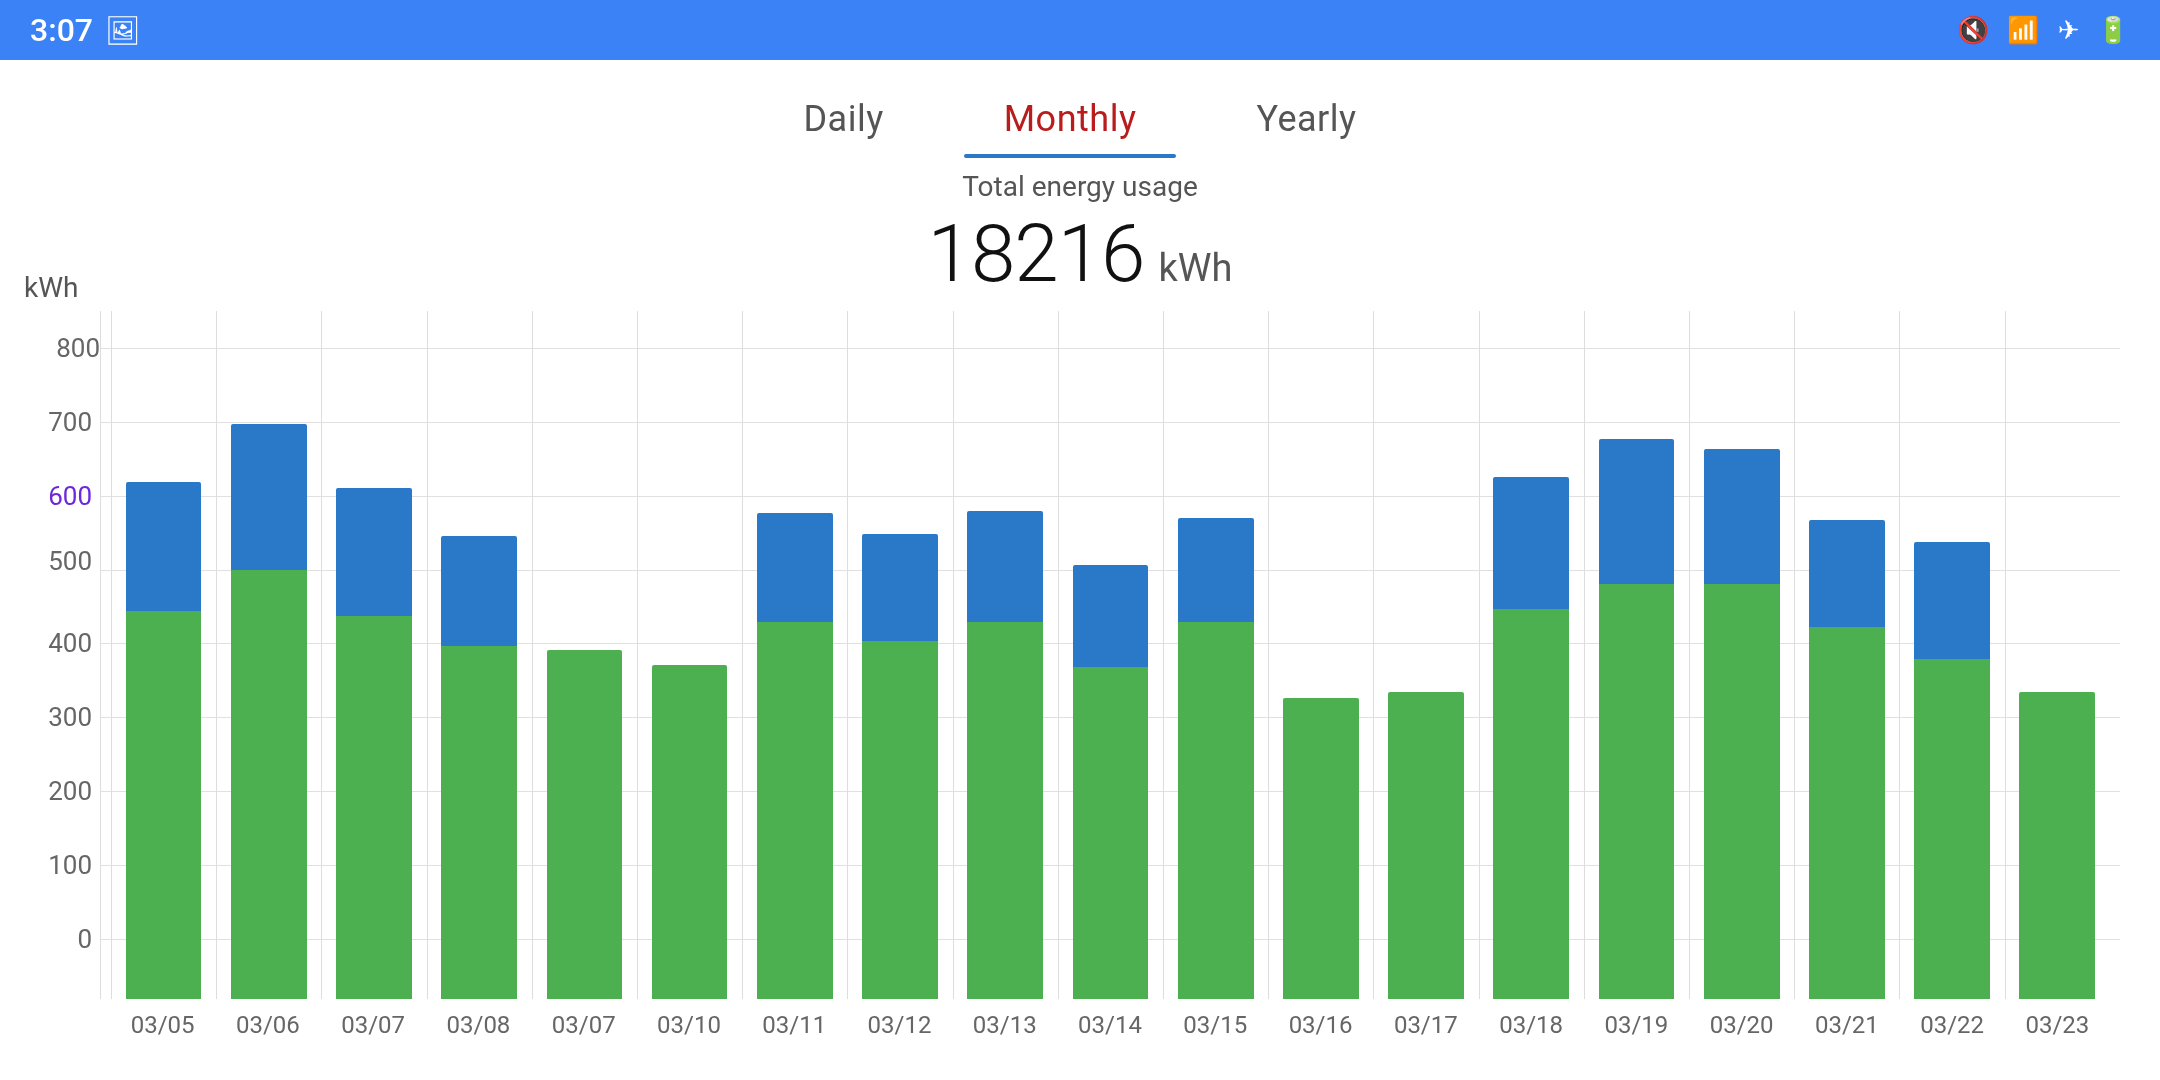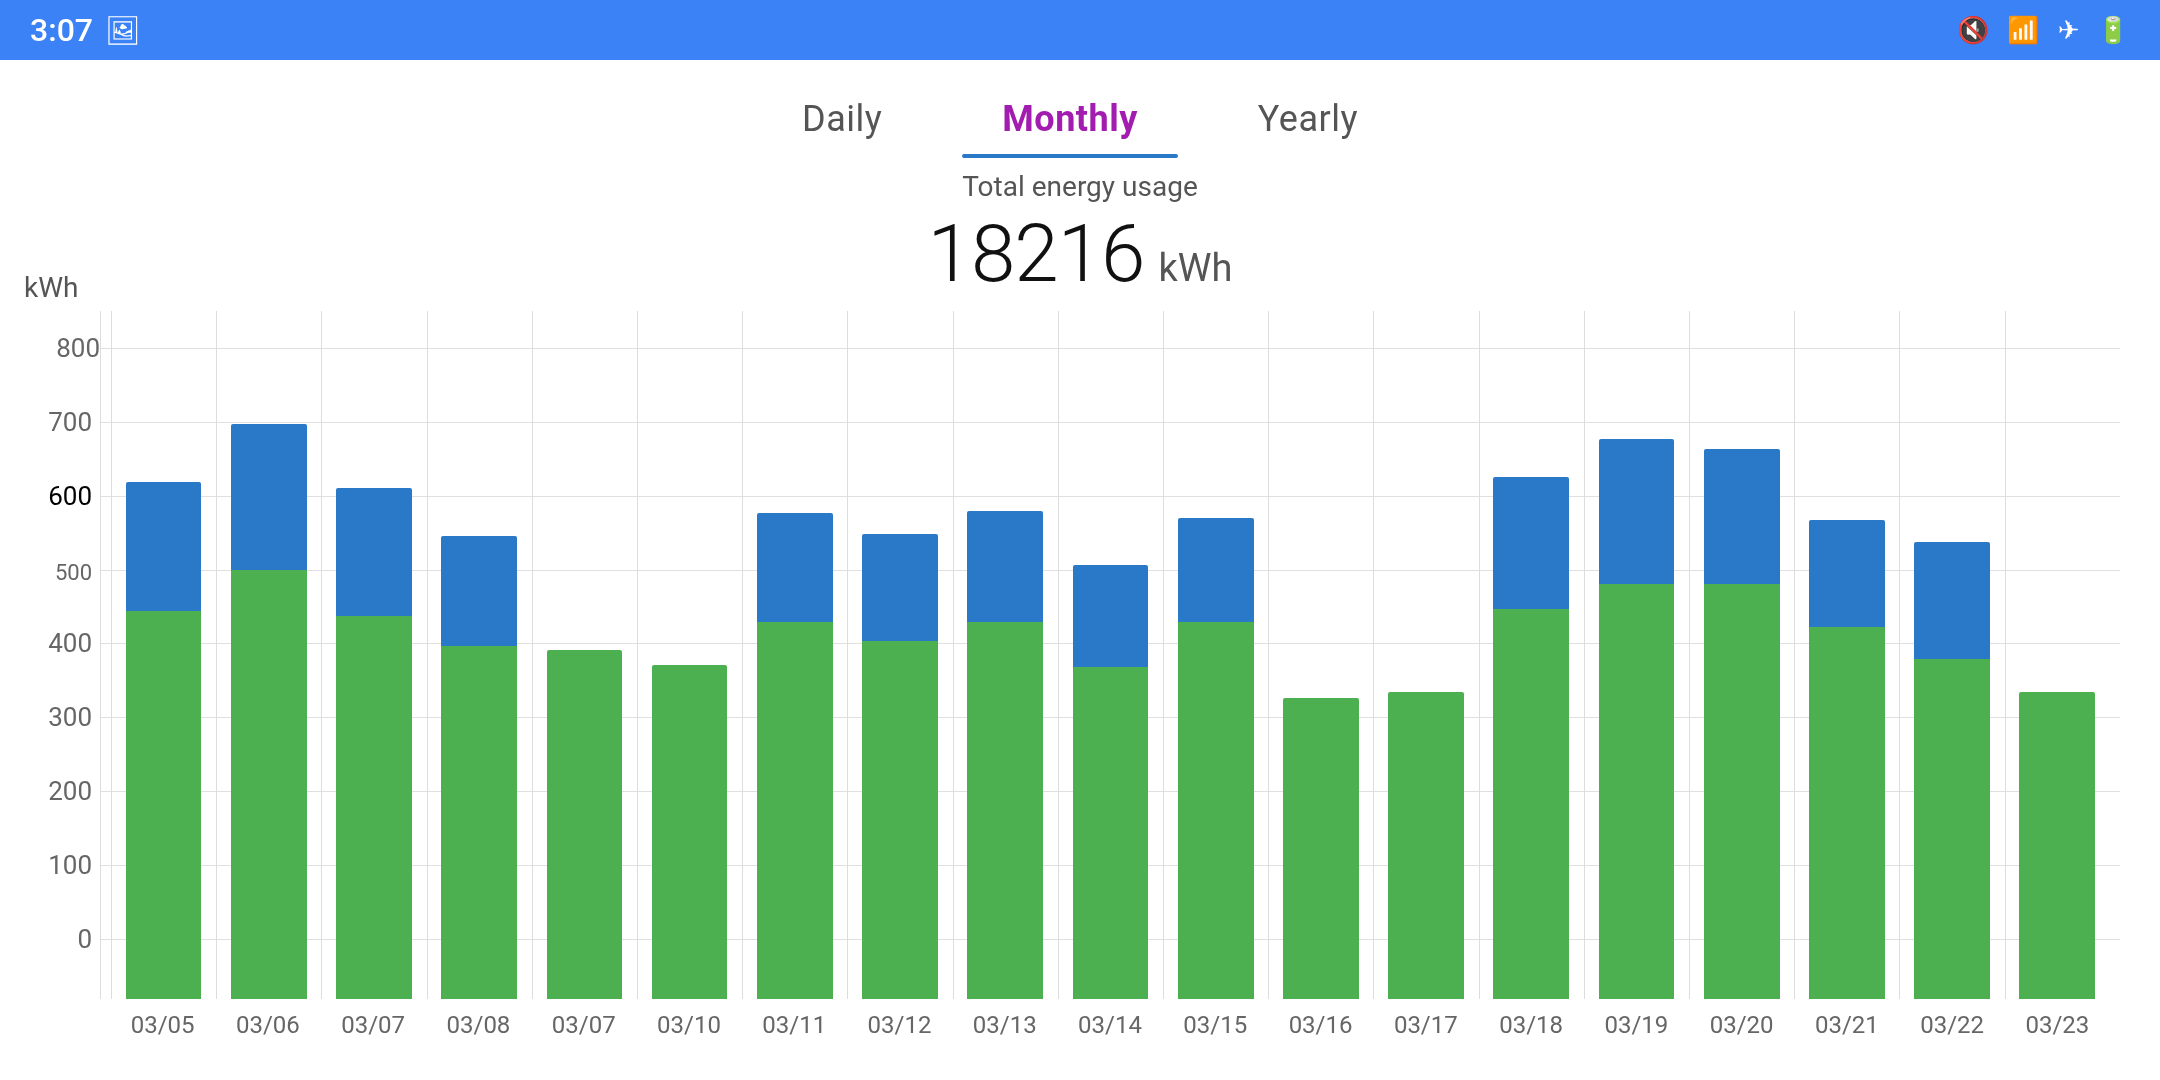--- a/index.html
+++ b/index.html
@@ -50,22 +50,22 @@
     }
     .tab {
       font-size: 36px;
       color: #555;
       padding: 10px 60px 18px 60px;
       cursor: pointer;
       position: relative;
       letter-spacing: 0.5px;
     }
     .tab.active {
-      color: #a21caf;
-      font-weight: 700;
+      color: #b91c1c;
+      font-weight: 400;
     }
     .tab.active::after {
       content: '';
       position: absolute;
       bottom: 0;
       left: 20px;
       right: 20px;
       height: 4px;
       background: #2979C8;
       border-radius: 2px;
@@ -223,22 +223,22 @@
   <div id="summary-value-row">
     <span id="summary-value">18216</span>
     <span id="summary-unit">kWh</span>
   </div>
 </div>
 
 <div id="chart-area">
   <div id="y-axis" style="position: relative;">
       <div style="position: absolute; right: 0; font-size: 26px; color: rgb(102, 102, 102); transform: translateY(-50%); top: 36.9412px;">800</div>
       <div style="position: absolute; right: 8px; font-size: 26px; color: rgb(102, 102, 102); transform: translateY(-50%); top: 110.824px;">700</div>
-      <div style="position: absolute; right: 8px; font-size: 26px; color: #000000; transform: translateY(-50%); top: 184.706px;">600</div>
-      <div style="position: absolute; right: 8px; font-size: 22px; color: rgb(102, 102, 102); transform: translateY(-50%); top: 261px;">500</div>
+      <div style="position: absolute; right: 8px; font-size: 26px; color: #6d28d9; transform: translateY(-50%); top: 184.706px;">600</div>
+      <div style="position: absolute; right: 8px; font-size: 26px; color: rgb(102, 102, 102); transform: translateY(-50%); top: 250px;">500</div>
       <div style="position: absolute; right: 8px; font-size: 26px; color: rgb(102, 102, 102); transform: translateY(-50%); top: 332.471px;">400</div>
       <div style="position: absolute; right: 8px; font-size: 26px; color: rgb(102, 102, 102); transform: translateY(-50%); top: 406.353px;">300</div>
       <div style="position: absolute; right: 8px; font-size: 26px; color: rgb(102, 102, 102); transform: translateY(-50%); top: 480.235px;">200</div>
       <div style="position: absolute; right: 8px; font-size: 26px; color: rgb(102, 102, 102); transform: translateY(-50%); top: 554.118px;">100</div>
       <div style="position: absolute; right: 8px; font-size: 26px; color: rgb(102, 102, 102); transform: translateY(-50%); top: 628px;">0</div>
       <div style="position: absolute; top: -40px; left: 4px; font-size: 28px; color: rgb(85, 85, 85);">kWh</div>
     </div>
   <div id="chart-body">
     <div id="bars-and-grid">
 

